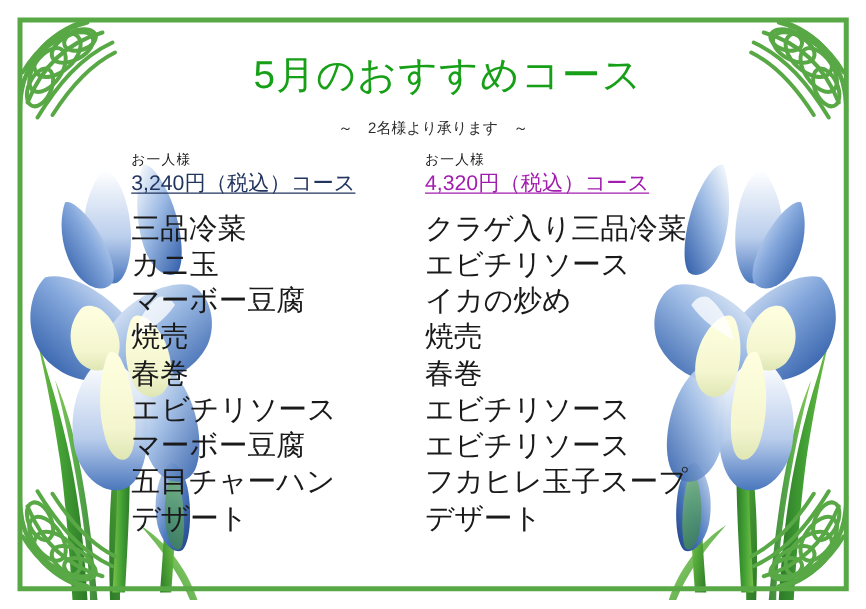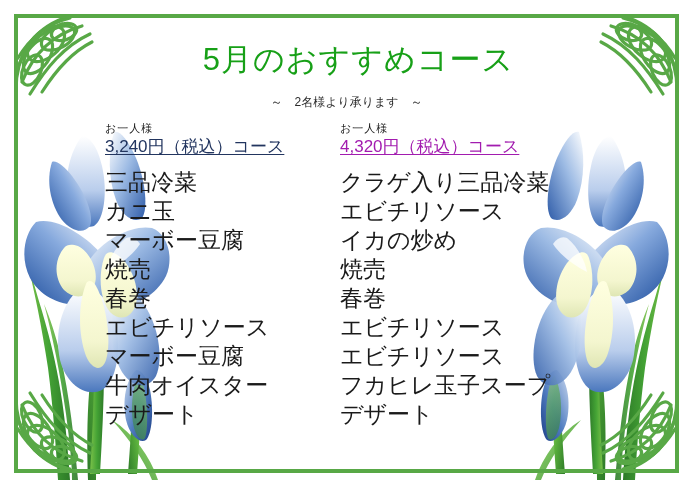--- a/index.html
+++ b/index.html
@@ -295,21 +295,21 @@
       <div class="per-person">お一人様</div>
       <div class="price blue">3,240円（税込）コース</div>
       <div class="items">
         <div class="item">三品冷菜</div>
         <div class="item">カニ玉</div>
         <div class="item">マーボー豆腐</div>
         <div class="item">焼売</div>
         <div class="item">春巻</div>
         <div class="item">エビチリソース</div>
         <div class="item">マーボー豆腐</div>
-        <div class="item">牛肉オイスター</div>
+        <div class="item">五目チャーハン</div>
         <div class="item">デザート</div>
       </div>
     </div>
 
     <div class="column right">
       <div class="per-person">お一人様</div>
       <div class="price red">4,320円（税込）コース</div>
       <div class="items">
         <div class="item">クラゲ入り三品冷菜</div>
         <div class="item">エビチリソース</div>

